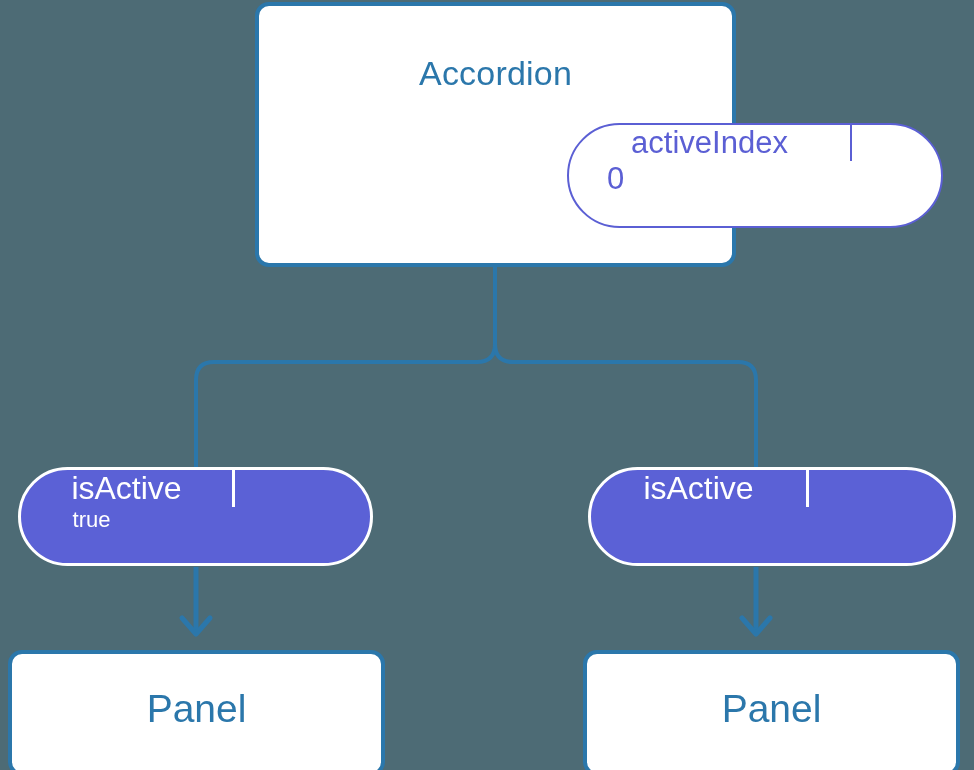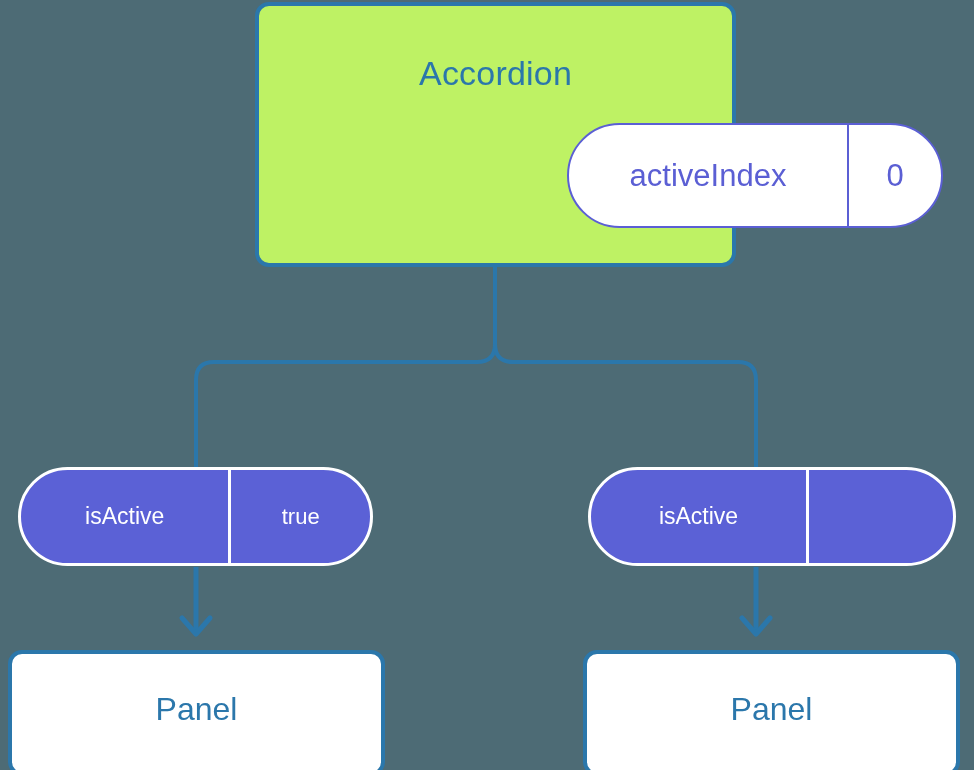--- a/index.html
+++ b/index.html
@@ -23,21 +23,21 @@
     left: 0;
     top: 0;
     width: 974px;
     height: 770px;
     pointer-events: none;
   }
 
   
   .card {
     position: absolute;
-    background: #bef264;
+    background: #ffffff;
     border: 4px solid #2b77ab;
     border-radius: 14px;
     box-sizing: border-box;
   }
   #accordion-card {
     left: 255px;
     top: 2px;
     width: 481px;
     height: 265px;
   }
@@ -53,20 +53,21 @@
   }
 
   
   .pill {
     position: absolute;
     display: flex;
     align-items: stretch;
     box-sizing: border-box;
     border-radius: 999px;
     overflow: hidden;
+    flex-direction: column;
   }
   .pill .pill-key,
   .pill .pill-val {
     display: flex;
     align-items: center;
     justify-content: center;
     box-sizing: border-box;
     white-space: nowrap;
   }
 
@@ -93,21 +94,21 @@
   #accordion-state-pill .pill-key { width: 283px; }
   #accordion-state-pill .pill-val { width: 93px; }
 
   
   .pill-solid {
     background: #5b61d6;
     border: 3px solid #ffffff;
   }
   .pill-solid .pill-key {
     color: #ffffff;
-    font-size: 23px;
+    font-size: 32px;
     border-right: 3px solid #ffffff;
   }
   .pill-solid .pill-val {
     color: #ffffff;
     font-size: 22px;
   }
   #left-prop-pill {
     left: 18px;
     top: 467px;
     width: 355px;
@@ -130,21 +131,21 @@
     position: absolute;
     background: #ffffff;
     border: 4px solid #2b77ab;
     border-radius: 14px;
     box-sizing: border-box;
     display: flex;
     align-items: center;
     justify-content: center;
   }
   .panel-card .panel-label {
-    font-size: 32px;
+    font-size: 39px;
     color: #2b77ab;
     margin-top: -8px;
   }
   #left-panel-card {
     left: 8px;
     top: 650px;
     width: 377px;
     height: 126px;
   }
   #right-panel-card {

